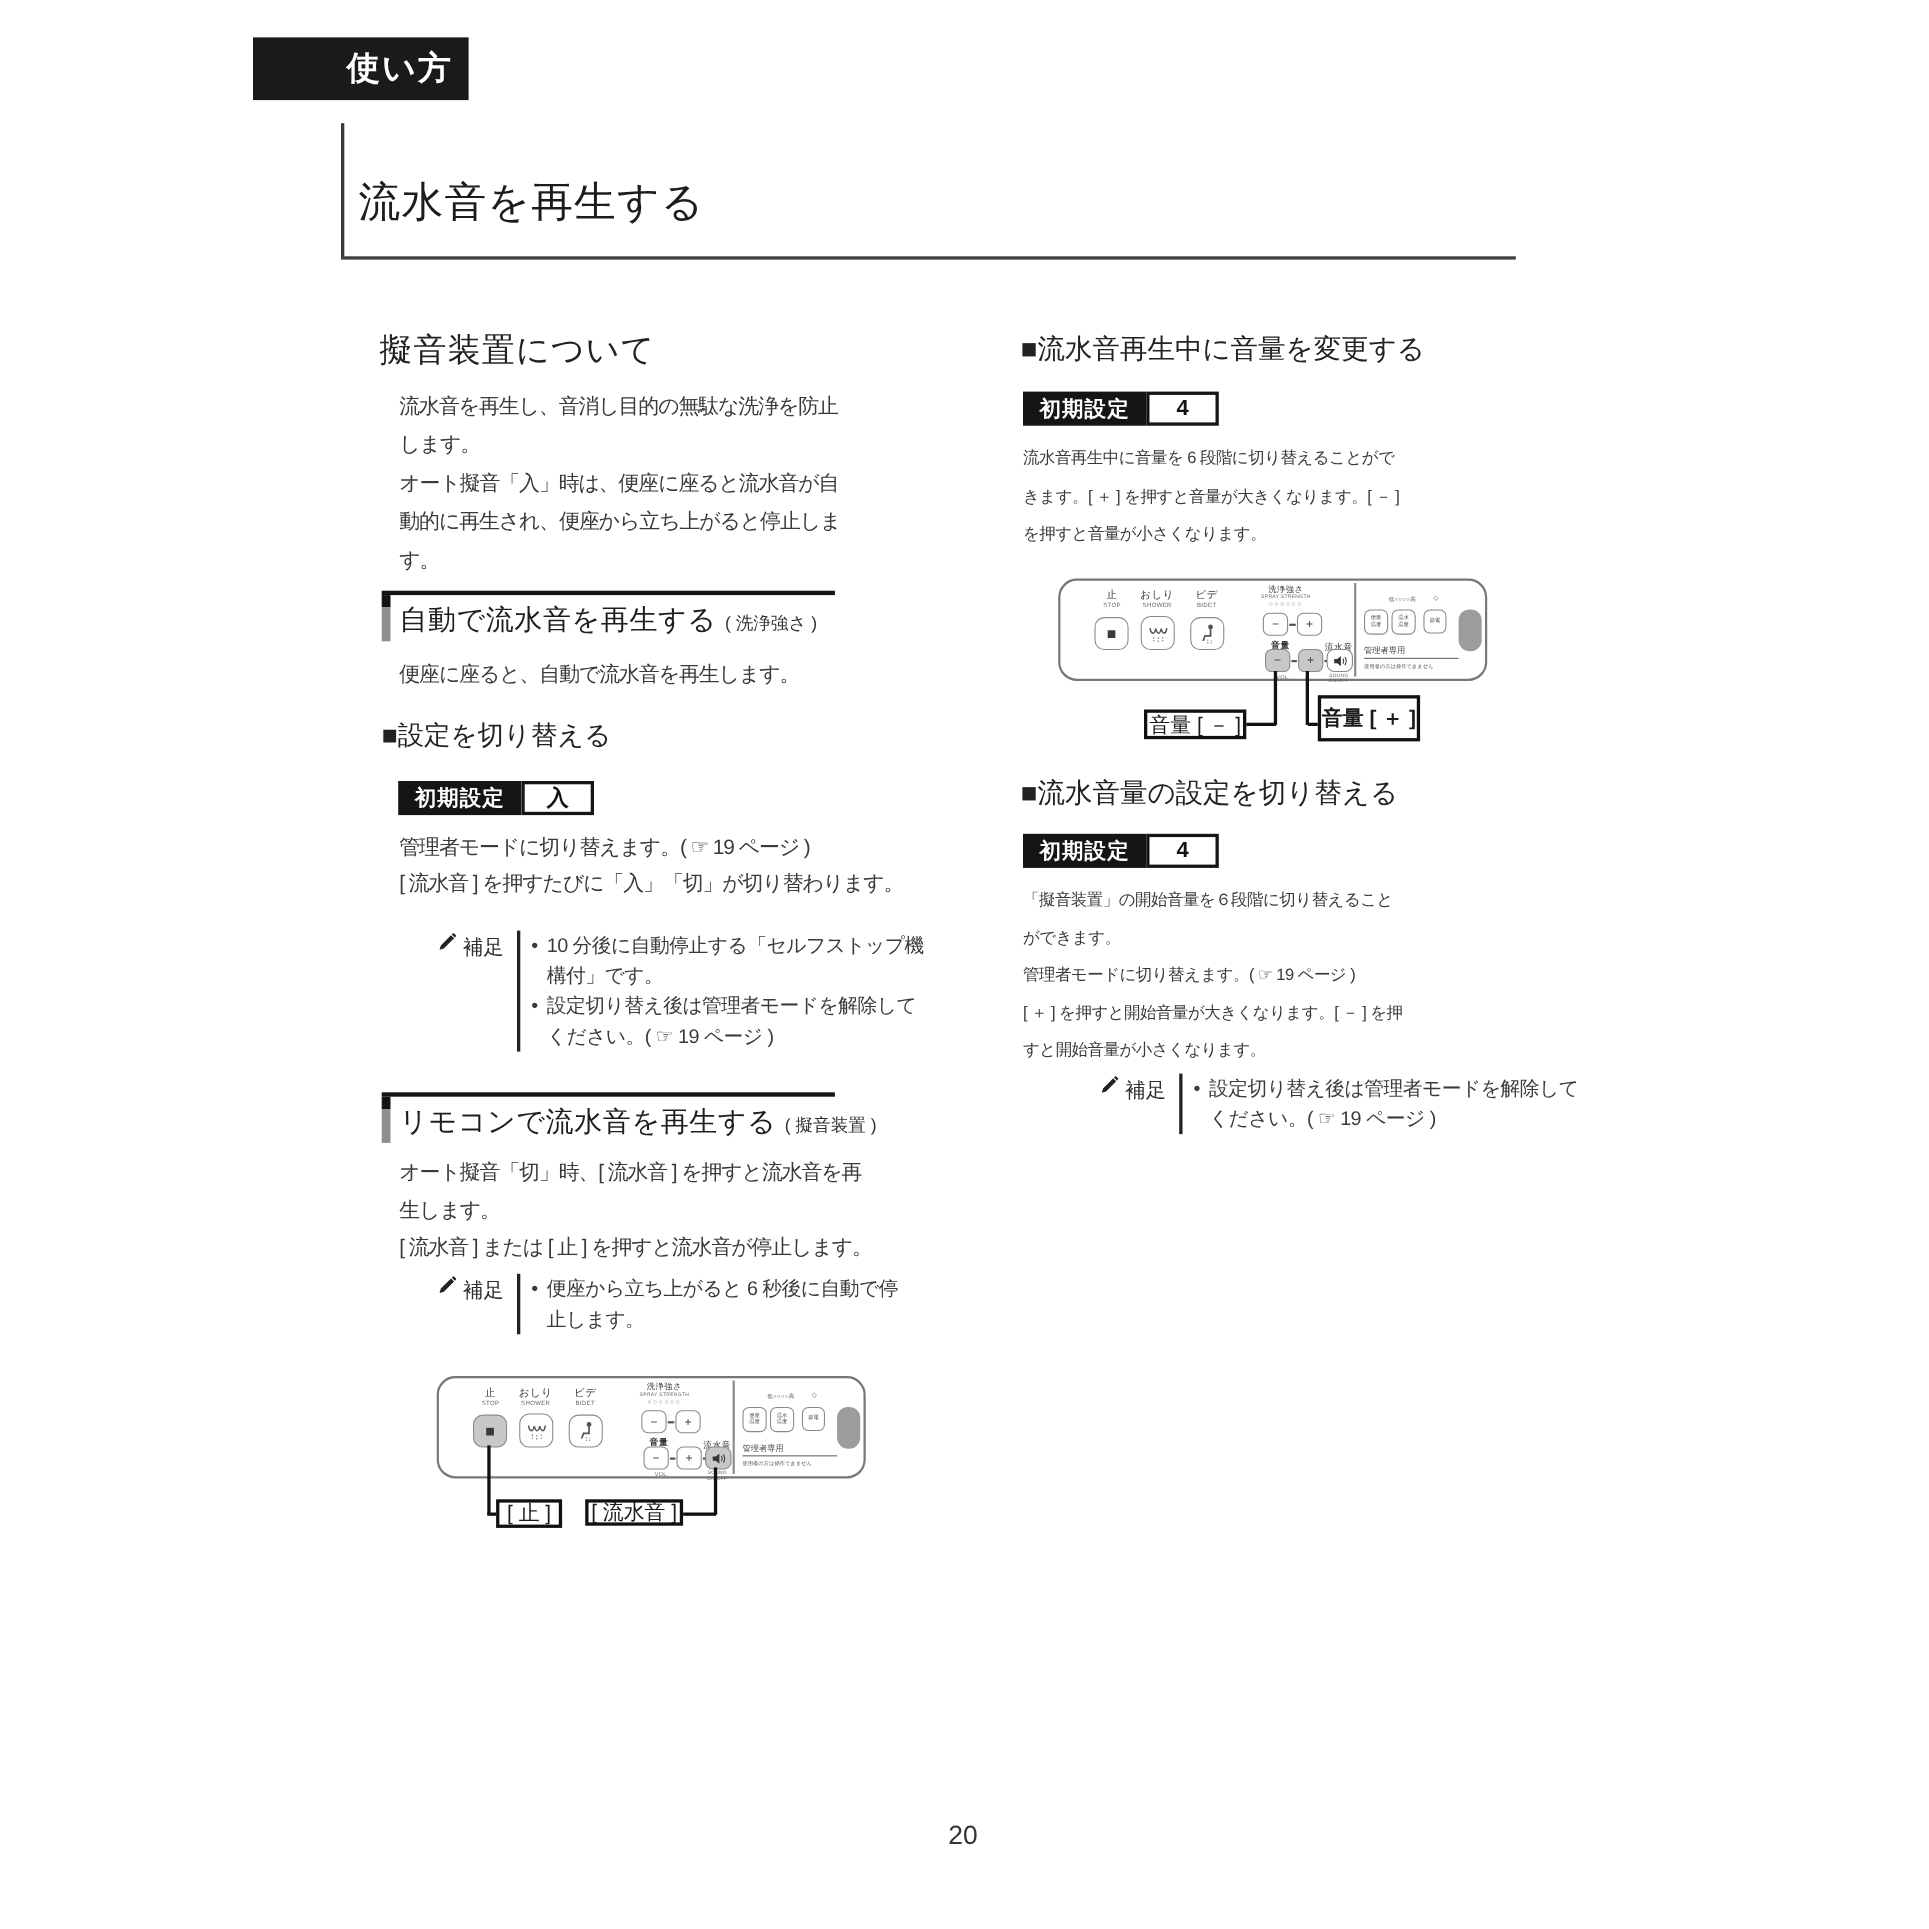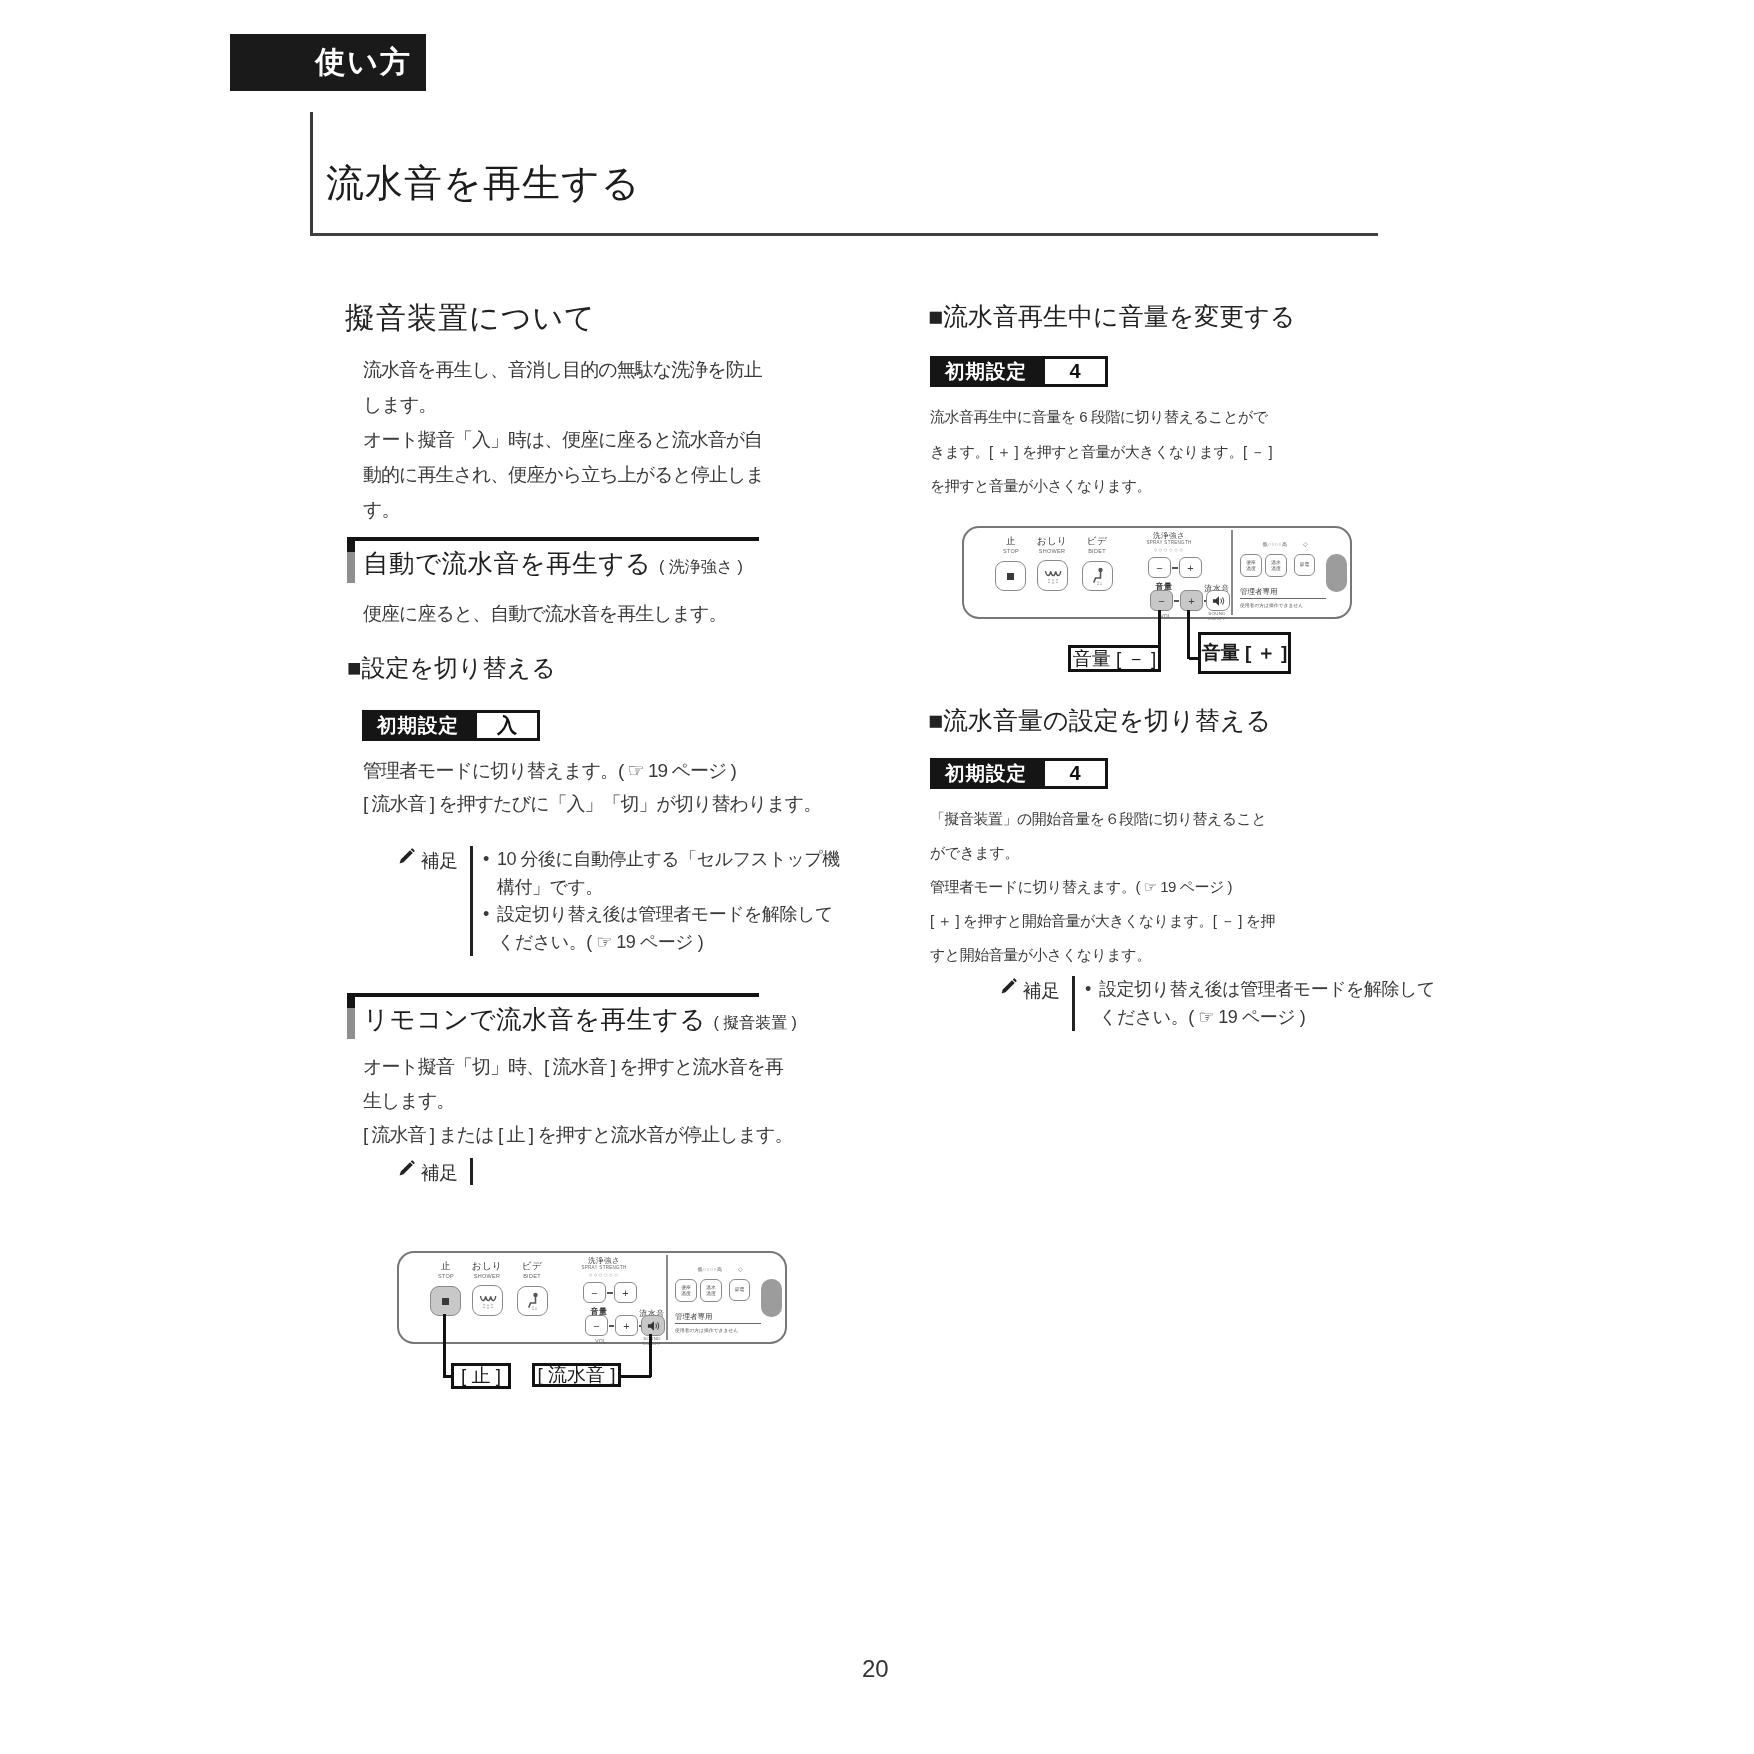--- a/index.html
+++ b/index.html
@@ -132,20 +132,24 @@
 [ 流水音 ] または [ 止 ] を押すと流水音が停止します。</div>
 
   <div class="abs note" style="left:398px;top:1158px;">
     <div class="note-head">
       <span><svg width="17" height="17" viewBox="0 0 16 16">
             <path d="M1.5 14.5 L2.6 10.8 L11.3 2.1 L13.9 4.7 L5.2 13.4 Z M12 1.4 L14.6 4 L15.4 3.2 Q16 2.6 15.4 2 L14 0.6 Q13.4 0 12.8 0.6 Z" fill="#222"></path>
           </svg></span>
       <span>補足</span>
     </div>
     <div class="note-bar"></div>
+    <ul>
+      <li>便座から立ち上がると 6 秒後に自動で停
+止します。</li>
+    </ul>
   </div>
 
   <div class="abs h-square-r" style="left:928px;top:300px;">■流水音再生中に音量を変更する</div>
 
   <div class="abs badge" style="left:930px;top:356px;">
     <div class="blabel">初期設定</div>
     <div class="bvalue">4</div>
   </div>
   <div class="abs body-r" style="left:930px;top:400px;">流水音再生中に音量を 6 段階に切り替えることがで
 きます。[ ＋ ] を押すと音量が大きくなります。[ － ]
@@ -310,21 +314,21 @@
 温度</div>
     <div class="r-el r-adminbtn" style="left:330px;top:26px;width:21px;height:22px;">節電</div>
     <div class="r-el" style="left:276px;top:59px;font-size:7.5px;color:#444;">管理者専用</div>
     <div class="r-el" style="left:276px;top:70px;width:86px;height:1.2px;background:#666;"></div>
     <div class="r-el r-tiny" style="left:276px;top:74px;font-size:4.8px;">使用者の方は操作できません</div>
     <div class="r-el r-pill" style="left:362px;top:26px;"></div>
   </div>
 
   <div class="abs c-line" style="left:1158px;top:610px;width:2.5px;height:49px;"></div>
   <div class="abs c-line" style="left:1132px;top:657px;width:28px;height:2.5px;"></div>
-  <div class="abs c-box" style="left:1040px;top:645px;width:93px;height:27px;margin-left:28px;">音量 [ － ]</div>
+  <div class="abs c-box" style="left:1040px;top:645px;width:93px;height:27px;">音量 [ － ]</div>
 
   <div class="abs c-line" style="left:1187px;top:610px;width:2.5px;height:49px;"></div>
   <div class="abs c-line" style="left:1189px;top:657px;width:10px;height:2.5px;"></div>
   <div class="abs c-box" style="left:1198px;top:632px;width:93px;height:42px;font-weight:bold;">音量 [ ＋ ]</div>
 
   <div class="abs page-num" style="left:862px;top:1655px;">20</div>
 
 </div>
 
 </body></html>

